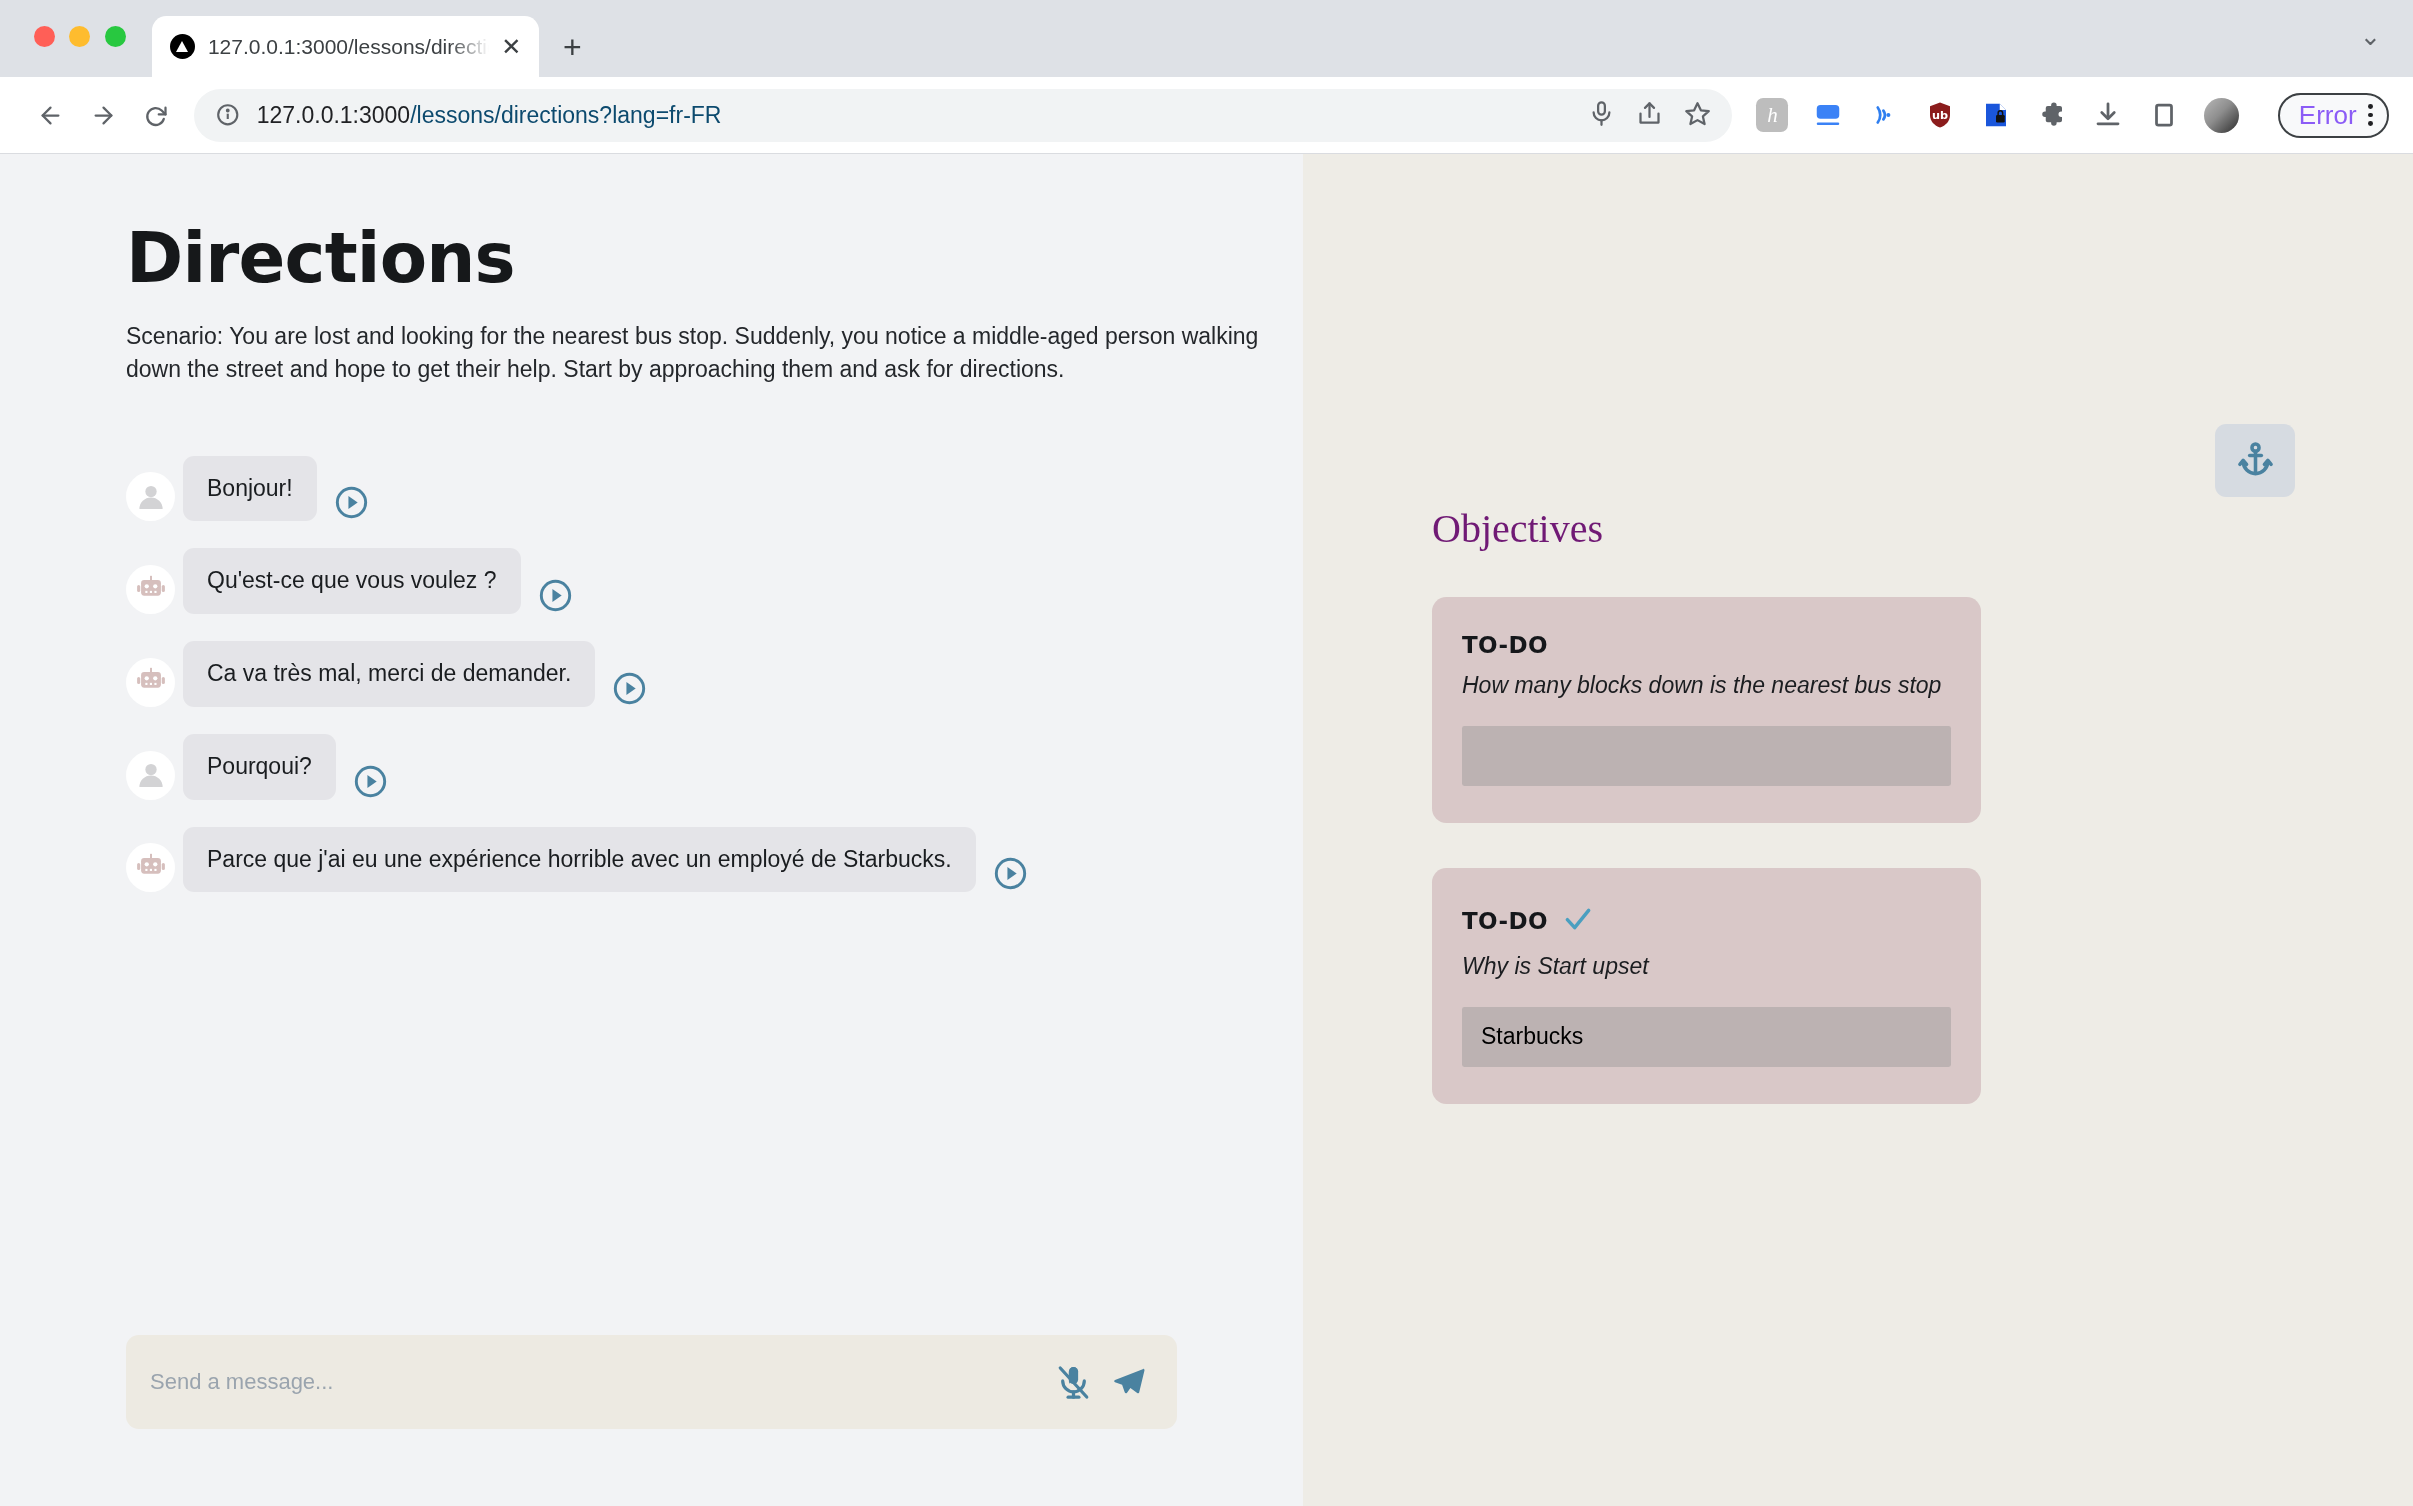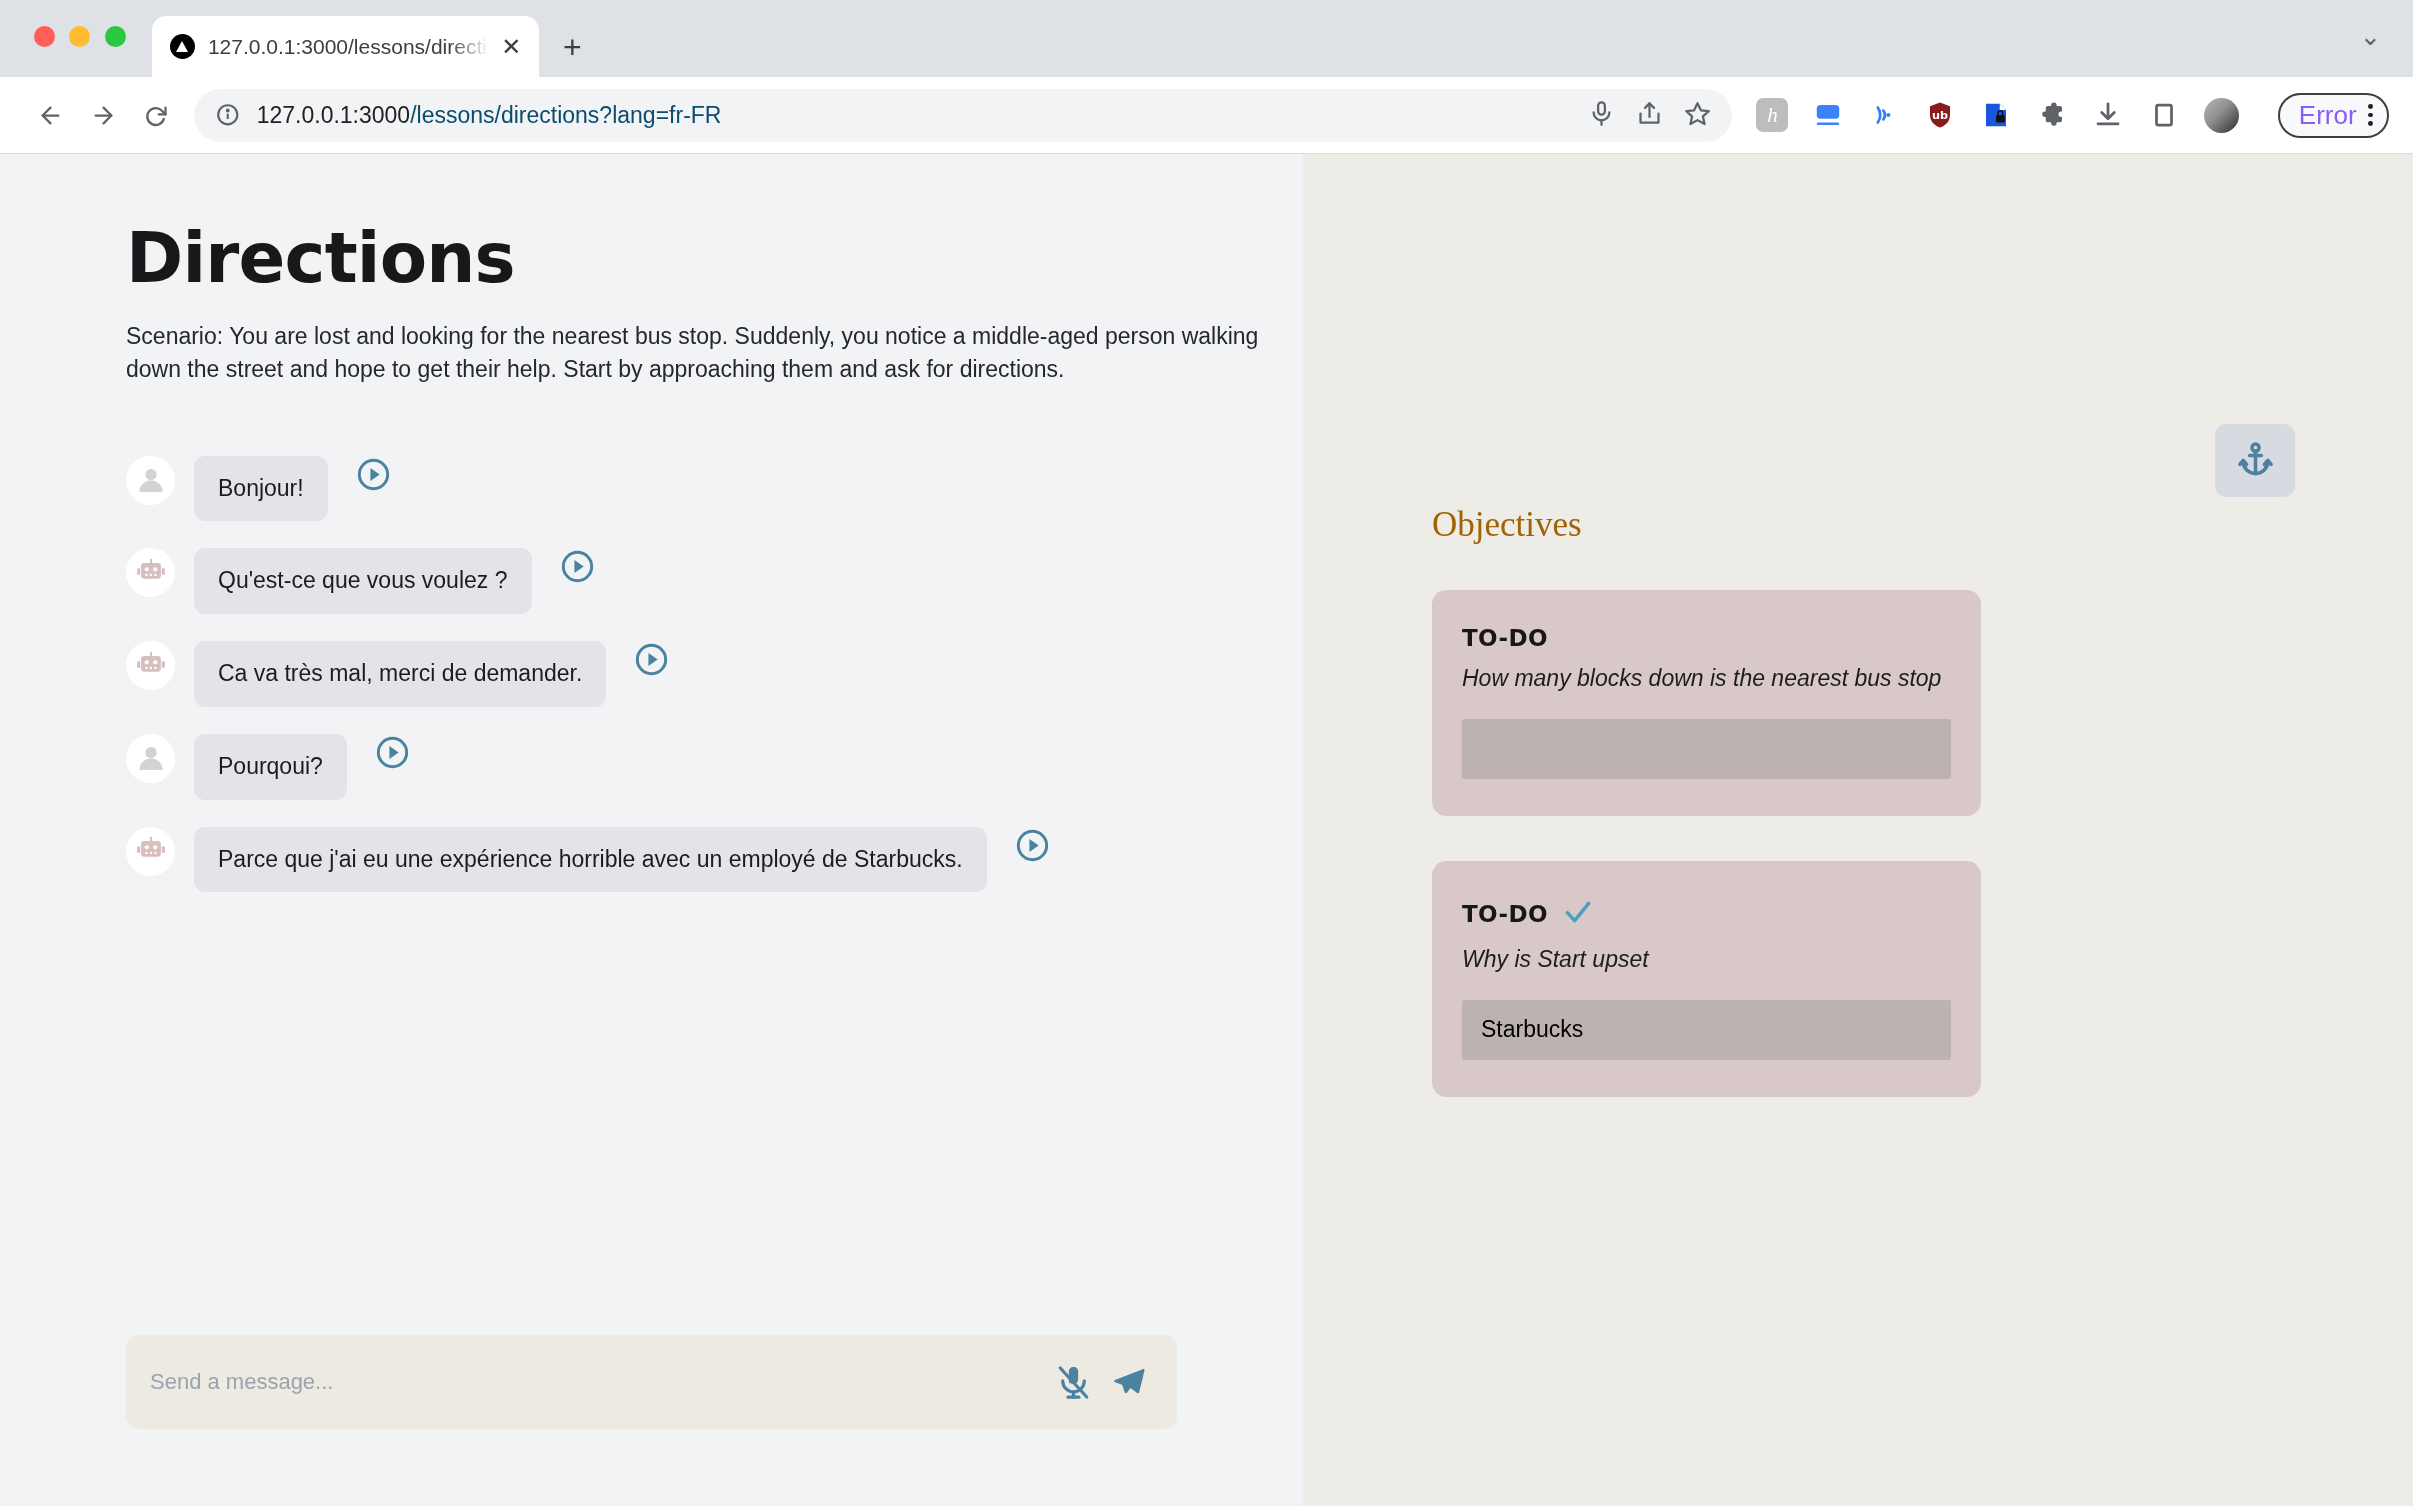--- a/index.html
+++ b/index.html
@@ -105,21 +105,21 @@
     font-family: "DejaVu Sans", sans-serif;
     font-size: 69px; font-weight: 800; letter-spacing: -0.8px;
     color: #16181a; line-height: 1;
   }
   .scenario {
     margin-top: 27px; font-size: 23px; line-height: 1.45; color: #24272b;
     max-width: 1349px;
   }
 
   .messages { margin-top: 69px; display: flex; flex-direction: column; }
-  .msg { display: flex; align-items: flex-start; gap: 19px; margin-bottom: 27px; }
+  .msg { display: flex; align-items: flex-end; gap: 8px; margin-bottom: 27px; }
   .msg-avatar {
     width: 49px; height: 49px; border-radius: 50%; background: #fff;
     display: flex; align-items: center; justify-content: center; flex: 0 0 49px;
   }
   .msg-avatar svg { width: 34px; height: 34px; }
   .bubble {
     background: #e4e4e8; border-radius: 11.2px; padding: 17px 24px;
     font-size: 23px; color: #1a1d20; line-height: 1.38; max-width: 822px;
   }
   .play-btn { width: 37px; height: 37px; flex: 0 0 37px; margin-left: 8px; cursor: pointer; }
@@ -144,21 +144,21 @@
     flex: 1; background: #eeece6; padding: 48px 80px 0 129px; position: relative;
   }
   .anchor-btn {
     position: absolute; right: 118px; top: 270px;
     width: 80px; height: 73px; border-radius: 11.2px; background: #d6dbe1;
     display: flex; align-items: center; justify-content: center; cursor: pointer;
   }
   .anchor-btn svg { width: 37px; height: 37px; color: #4a82a0; }
   .objectives-title {
     margin-top: 303px; font-family: "Liberation Serif", serif;
-    font-size: 35px; color: #a16207; font-weight: 400;
+    font-size: 40px; color: #701a75; font-weight: 400;
   }
   .todo-card {
     margin-top: 45px; background: #d9c8c8; border-radius: 14.4px;
     padding: 35px 30px 37px 30px; width: 549px;
   }
   .todo-head { display: flex; align-items: center; gap: 14.4px; }
   .todo-label {
     font-family: "DejaVu Sans", sans-serif;
     font-size: 23px; font-weight: 800; letter-spacing: 0.4px; color: #15171a;
   }

